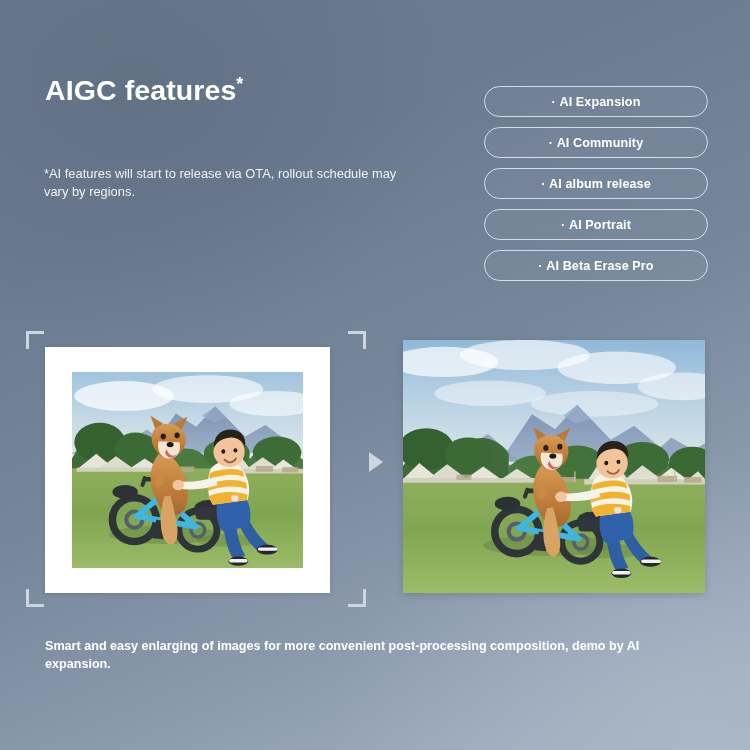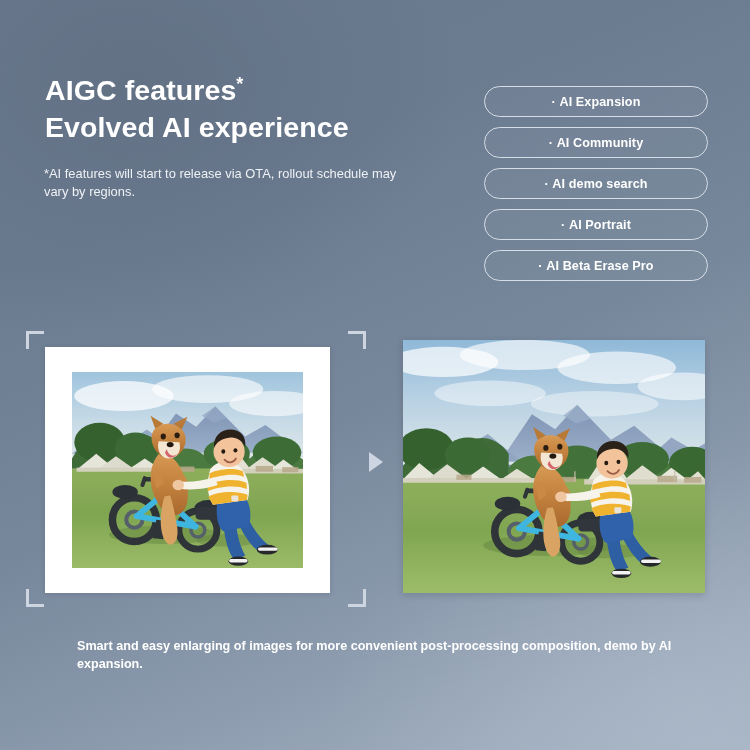--- a/index.html
+++ b/index.html
@@ -137,46 +137,44 @@
 
   
   .caption{
     position:absolute; left:45px; top:637px;
     width:660px;
     color:#ffffff;
     font-size:12.6px;
     font-weight:bold;
     line-height:1.45;
     z-index:4;
-    margin-left:32px;
   }
 </style>
 </head>
 <body>
 
 <div id="stage">
 
   <h1 class="headline">
     <span>AIGC features</span><span class="sup">*</span><br>
-    <span>Evolved AI experience</span>
   </h1>
 
   <div class="notes">
     <p class="note">*AI features will start to release via OTA, rollout schedule may vary by regions.</p>
   </div>
 
   <div class="pills">
     <div class="pill">
       <span>·</span>&nbsp;<span>AI Expansion</span>
     </div>
     <div class="pill">
       <span>·</span>&nbsp;<span>AI Community</span>
     </div>
     <div class="pill">
-      <span>·</span>&nbsp;<span>AI demo search</span>
+      <span>·</span>&nbsp;<span>AI album release</span>
     </div>
     <div class="pill">
       <span>·</span>&nbsp;<span>AI Portrait</span>
     </div>
     <div class="pill">
       <span>·</span>&nbsp;<span>AI Beta Erase Pro</span>
     </div>
   </div>
 
   <div class="left-block">

